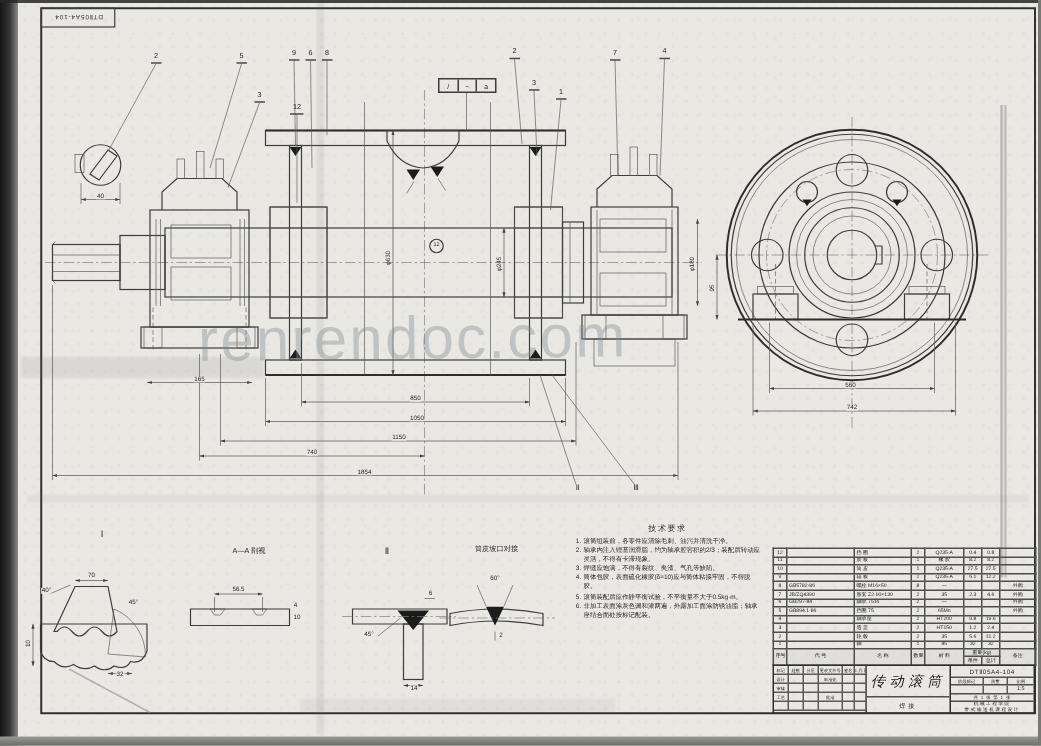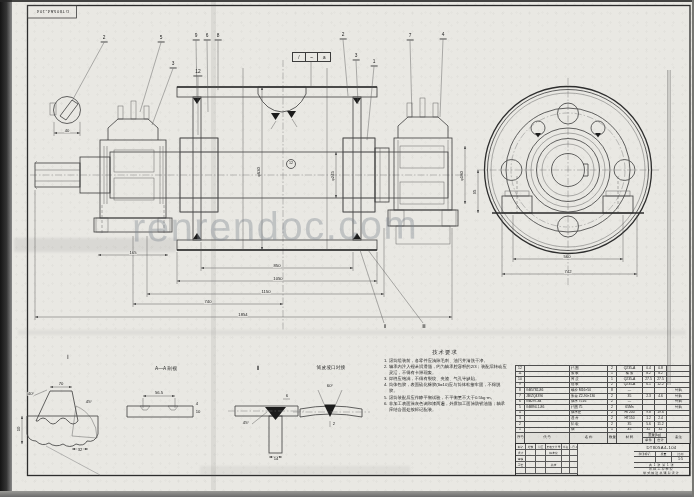--- a/index.html
+++ b/index.html
@@ -616,20 +616,24 @@
         <div>批准</div>
         <div></div>
         <div></div>
         <div></div>
         <div></div>
         <div></div>
         <div></div>
         <div></div>
         <div></div>
       </div>
+    <div id="title-center">
+      <div id="main-title">传动滚筒</div>
+      <div id="title-sub">焊接</div>
+    </div>
     <div id="title-right">
       <div id="drawing-no">DTⅡ05A4-104</div>
       <div class="tr-row" id="row-labels">
         <div style="width:22px">阶段标记</div>
         <div style="width:16px">质量</div>
         <div style="flex:1">比例</div>
       </div>
       <div class="tr-row" id="row-vals">
         <div style="width:22px"></div>
         <div style="width:16px"></div>

